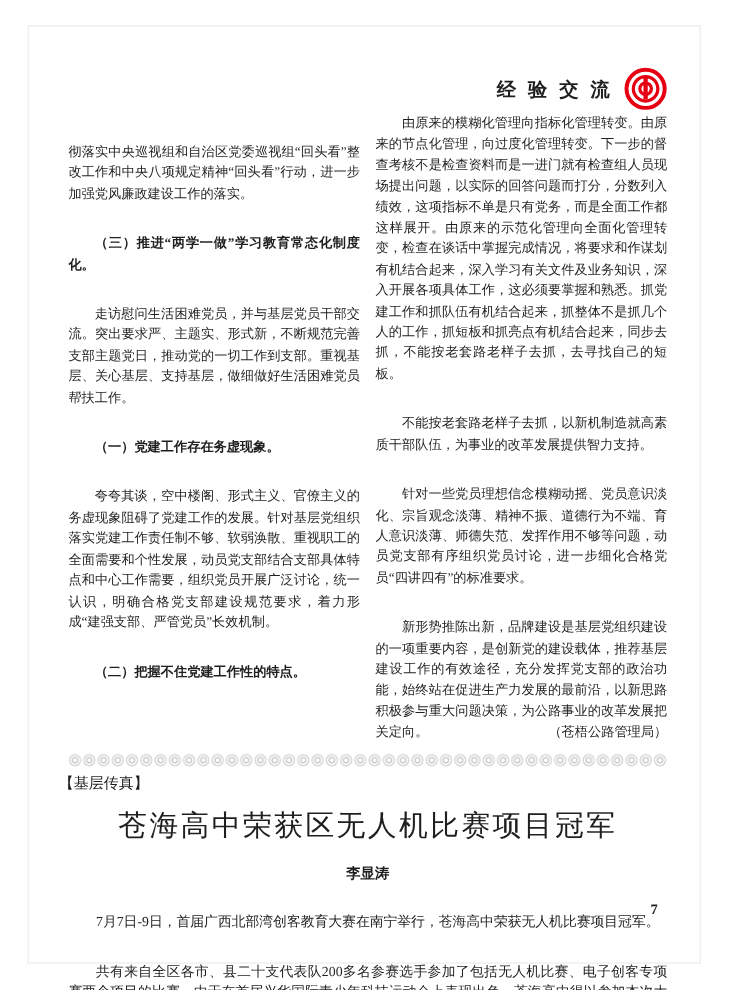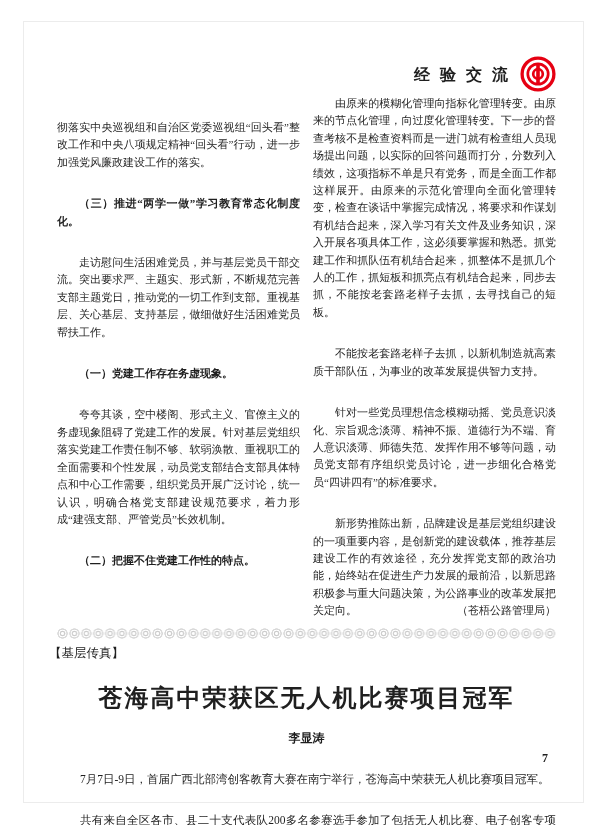--- a/index.html
+++ b/index.html
@@ -45,22 +45,22 @@
       radial-gradient(circle at 5.5px 5.5px, rgba(0,0,0,0) 3.6px, #d8d8d8 4.1px, #d8d8d8 4.9px, rgba(0,0,0,0) 5.4px);
     background-size:11.9px 11px;
     background-repeat:repeat-x;
   }
   
   .section-label {
     font-family:"Liberation Sans","DejaVu Sans",sans-serif;
     font-weight:normal; font-size:12.5px; margin:2px 0 2px -8px;
   }
   .article-title {
-    text-align:center; font-weight:bold; font-size:24px;
-    letter-spacing:2px; margin-top:20px;
+    text-align:center; font-weight:normal; font-size:24px;
+    letter-spacing:2px; margin-top:10px;
   }
   .article-author {
     text-align:center;
     font-family:"Liberation Sans","DejaVu Sans",sans-serif;
     font-weight:bold; font-size:12px; margin:16px 0 8px;
   }
   .article-body {
     font-size:11.5px; line-height:17.2px; text-align:justify;
     text-justify:inter-character;
   }

